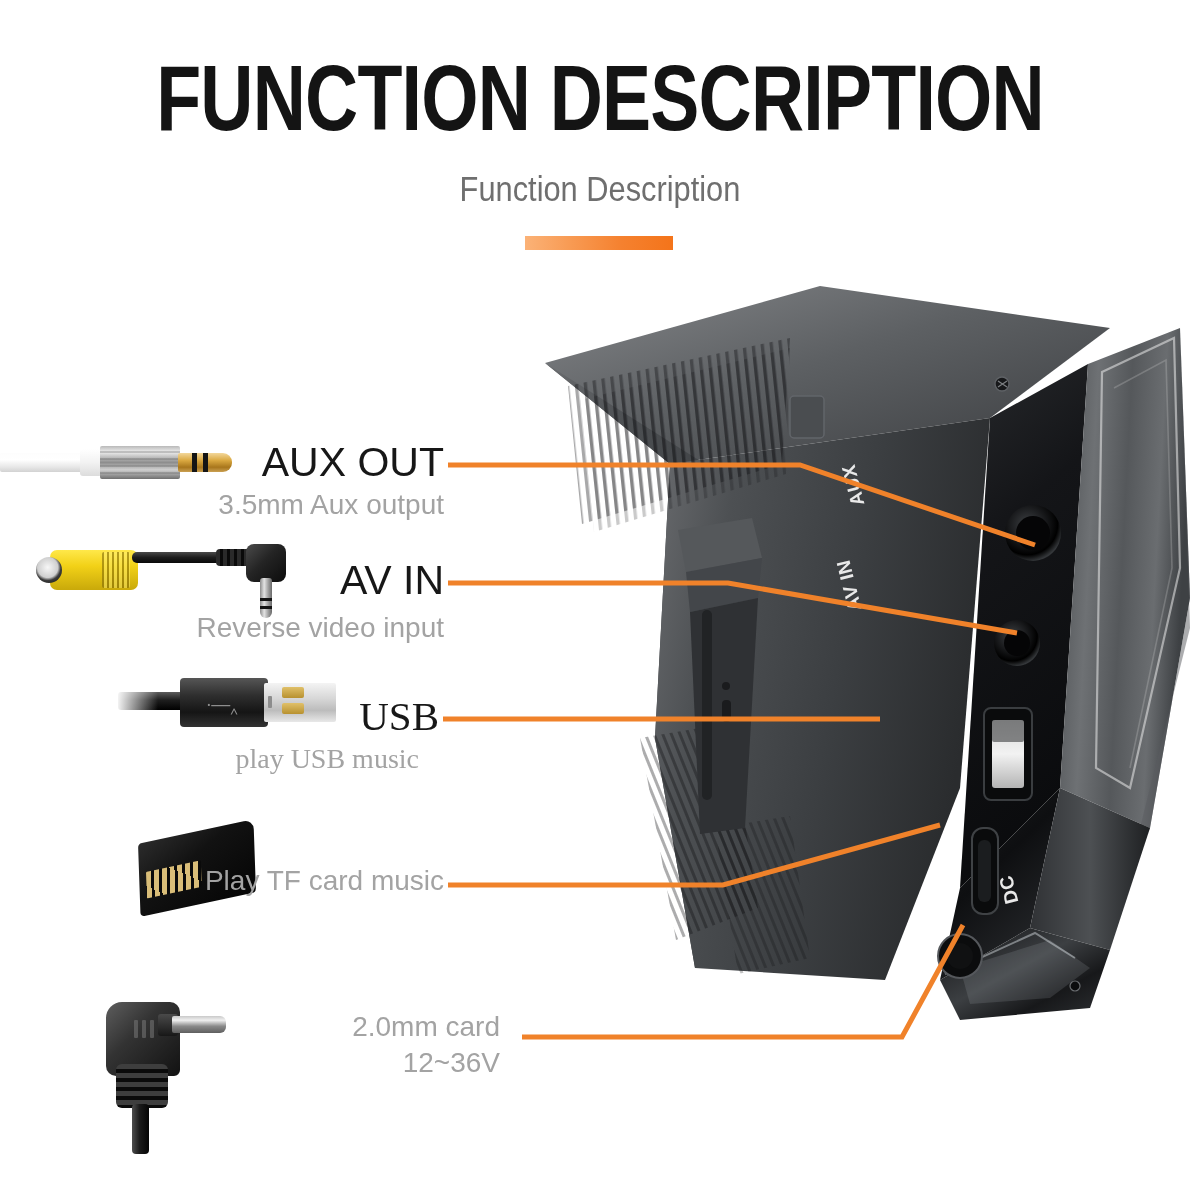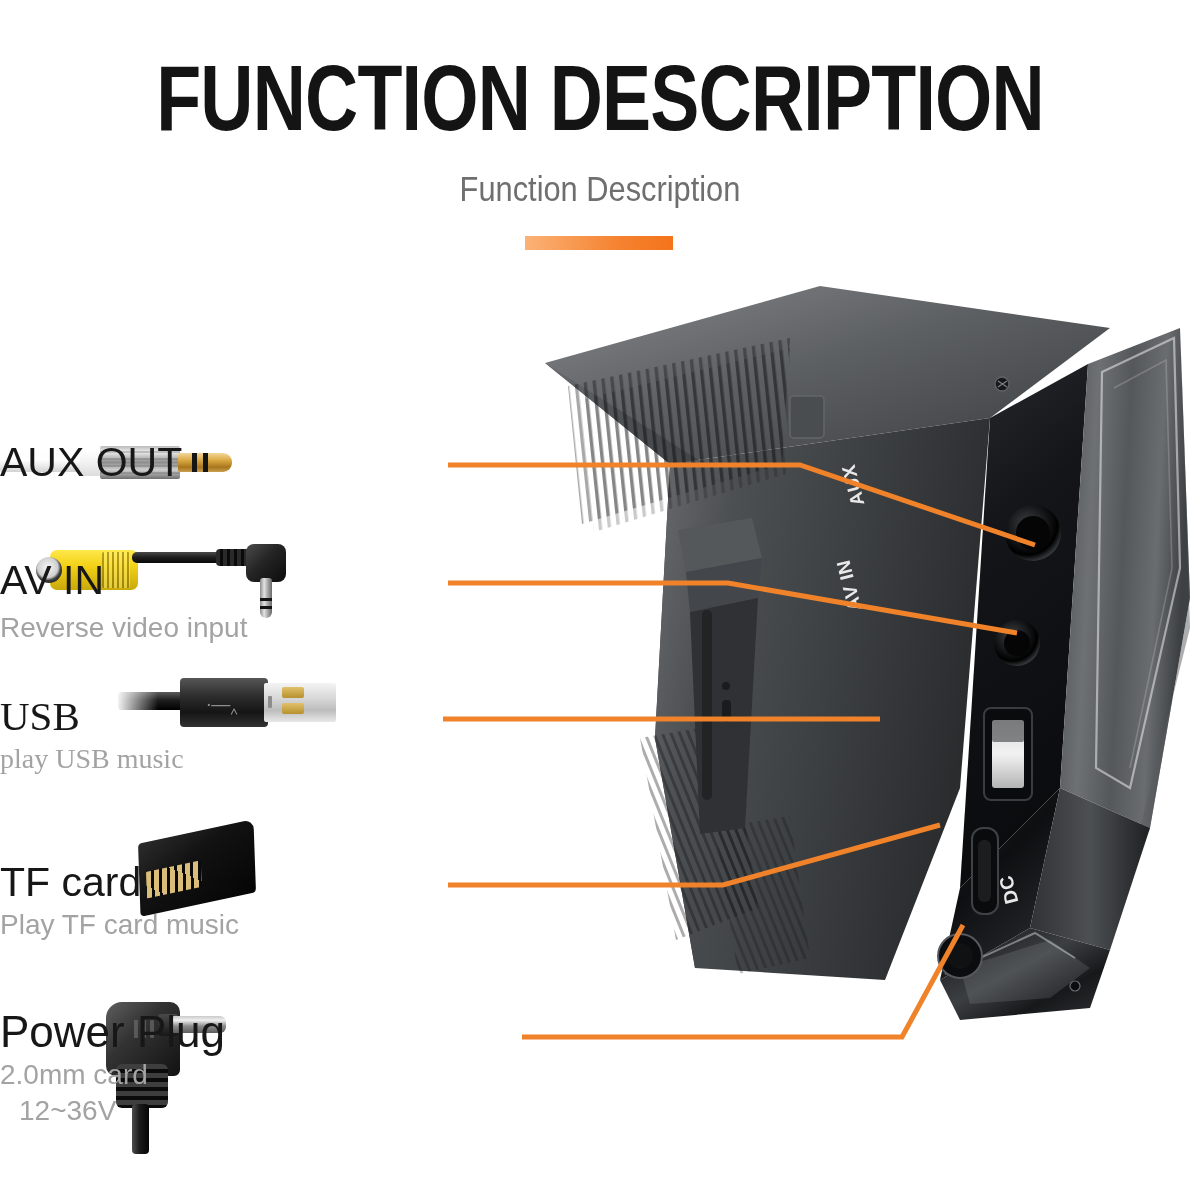--- a/index.html
+++ b/index.html
@@ -46,21 +46,21 @@
   
   .callout{position:absolute;}
   .callout .c-title{
     font-size:41px;line-height:44px;font-weight:400;color:#171717;
     white-space:nowrap;
   }
   .callout .c-sub{
     font-size:28px;line-height:34px;font-weight:400;color:#a3a3a3;
     white-space:nowrap;
   }
-  .ta-right{}
+  .ta-right{text-align:right;}
 
   
   #leaders{position:absolute;left:0;top:0;width:1200px;height:1200px;}
 
   
   .icon-wrap{position:absolute;}
 
   
   #aux-plug-icon{left:0px;top:440px;width:232px;height:44px;}
   #aux-plug-icon .cable{
@@ -399,34 +399,33 @@
     <div class="p-rib pr-b"></div>
     <div class="p-rib pr-c"></div>
   <div class="p-neck"></div>
     <div class="p-barrel"></div>
   <div class="p-grip"></div>
     <div class="p-cable"></div>
 </div>
 
 <div class="callout" id="co-aux" style="left:0px;top:440px;width:448px;">
   <div class="c-title ta-right" style="padding-right:4px;">AUX OUT</div>
+  <div class="c-sub ta-right" style="padding-right:4px;margin-top:4px;">3.5mm Aux output</div>
 </div>
 
 <div class="callout" id="co-av" style="left:0px;top:558px;width:448px;">
   <div class="c-title ta-right" style="padding-right:4px;">AV IN</div>
   <div class="c-sub ta-right" style="padding-right:4px;margin-top:9px;">Reverse video input</div>
 </div>
 
 <div class="callout" id="co-usb" style="left:0px;top:694px;width:443px;font-family:Liberation Serif, serif;">
   <div class="c-title ta-right" style="padding-right:4px;">USB</div>
   <div class="c-sub ta-right" style="padding-right:24px;margin-top:4px;">play USB music</div>
 </div>
 
 <div class="callout" id="co-tf" style="left:0px;top:860px;width:448px;">
-  <div class="c-title ta-right" style="padding-right:4px;">TF card</div>
   <div class="c-sub ta-right" style="padding-right:4px;margin-top:4px;">Play TF card music</div>
 </div>
 
 <div class="callout" id="co-pwr" style="left:0px;top:1008px;width:522px;">
-  <div class="c-title ta-right" style="padding-right:4px;font-size:44px;line-height:48px;">Power Plug</div>
   <div class="c-sub ta-right" style="padding-right:22px;margin-top:2px;">2.0mm card</div>
   <div class="c-sub ta-right" style="padding-right:22px;margin-top:2px;padding-left:19px;">12~36V</div>
 </div>
 
 </body></html>

